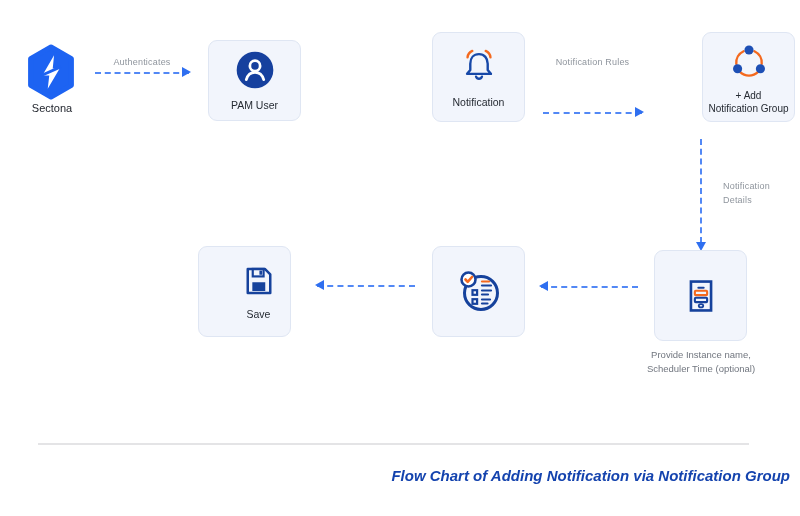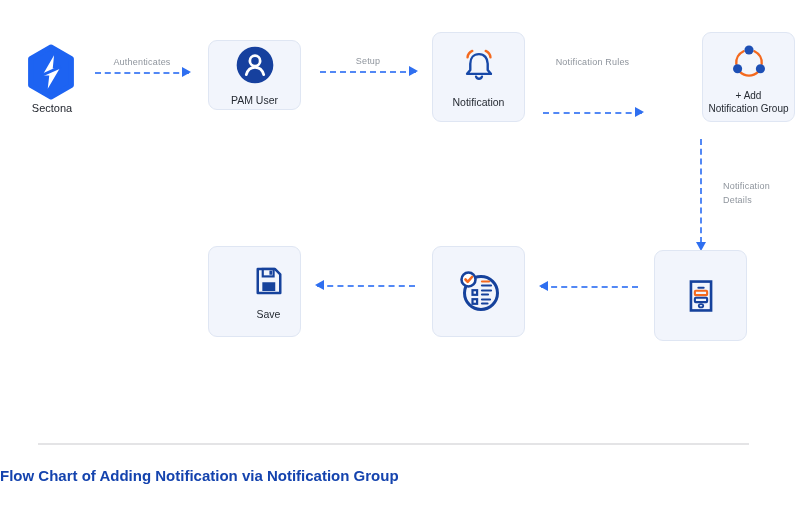--- a/index.html
+++ b/index.html
@@ -46,22 +46,22 @@
     position:absolute; bottom:-8px; left:-6px; width:0; height:0;
     border-top:9px solid #2f6ff0; border-left:5px solid transparent; border-right:5px solid transparent;
   }
   .v-arrow-label {
     position:absolute; font-size:9px; color:#8f959d; line-height:1.55;
     white-space:pre-line; text-align:left; letter-spacing:.2px;
   }
   
   .divider { position:absolute; left:38px; top:443px; width:711px; height:2px; background:#e4e4e6; }
   .page-title {
-    position:absolute; left:0; top:467px; width:790px; text-align:left;
-    font-size:15px; font-weight:bold; color:#1443ae;
+    position:absolute; left:0; top:467px; width:790px; text-align:right;
+    font-size:15px; font-weight:bold; color:#1443ae;font-style:italic;
   }
 </style>
 </head>
 <body>
 
 <div class="canvas">
 
   <div class="logo-wrap">
     <span class="icon">
       <svg width="50" height="56" viewBox="0 0 48 55">
@@ -73,37 +73,31 @@
     <div class="logo-label">Sectona</div>
   </div>
 
   <div class="h-arrow" style="left:95px; top:57px; width:94px;">
     <div class="arrow-label">Authenticates</div>
     <div class="arrow-line">
         <span class="head-right"></span>
       </div>
   </div>
 
-  <div class="node" style="left:208px; top:40px; height:70px;">
+  <div class="node" style="left:208px; top:40px; height:81px;">
     <span class="icon">
       <svg width="44" height="44" viewBox="0 0 48 48">
         <circle cx="24" cy="24" r="20" fill="#16409e"></circle>
         <circle cx="24" cy="19.5" r="5.6" fill="none" stroke="#ffffff" stroke-width="3"></circle>
         <path d="M14.5 34.5 c1.5-5.5 5-8 9.5-8 s8 2.5 9.5 8" fill="none" stroke="#ffffff" stroke-width="3" stroke-linecap="round"></path>
       </svg>
     </span>
     <div class="node-label">PAM User</div>
   </div>
 
-  <div class="h-arrow" style="left:320px; top:56px; width:96px;">
-    <div class="arrow-label">Setup</div>
-    <div class="arrow-line">
-        <span class="head-right"></span>
-      </div>
-  </div>
 
   <div class="node" style="left:432px; top:32px;">
     <span class="icon">
       <svg width="44" height="44" viewBox="0 0 48 48">
         <path d="M24 10c-5.8 0-9.5 4.3-9.5 10.5v6.8L11 31.5h26l-3.5-4.2v-6.8C33.5 14.3 29.8 10 24 10z" fill="none" stroke="#1748a8" stroke-width="2.6" stroke-linejoin="round"></path>
         <path d="M20.8 34.5a3.4 3.4 0 0 0 6.4 0" fill="none" stroke="#1748a8" stroke-width="2.6" stroke-linecap="round"></path>
         <path d="M11.5 13.5c.3-3.2 2.4-5.8 5.2-7" fill="none" stroke="#f4691e" stroke-width="2.6" stroke-linecap="round"></path>
         <path d="M36.5 13.5c-.3-3.2-2.4-5.8-5.2-7" fill="none" stroke="#f4691e" stroke-width="2.6" stroke-linecap="round"></path>
       </svg>
     </span>
@@ -142,20 +136,22 @@
     <span class="icon">
       <svg width="42" height="42" viewBox="0 0 48 48">
         <rect x="12.5" y="7.5" width="23" height="33" fill="none" stroke="#16429c" stroke-width="3"></rect>
         <path d="M21 14.5h6" fill="none" stroke="#16429c" stroke-width="2.4" stroke-linecap="round"></path>
         <rect x="17" y="18" width="14" height="5" rx="1" fill="none" stroke="#f4691e" stroke-width="2.4"></rect>
         <rect x="17" y="26" width="14" height="5" rx="1" fill="none" stroke="#16429c" stroke-width="2.4"></rect>
         <ellipse cx="24" cy="35.2" rx="2.6" ry="1.9" fill="none" stroke="#16429c" stroke-width="2"></ellipse>
       </svg>
     </span>
   </div>
+  <div class="caption" style="left:625px; top:348px; width:152px;">Provide Instance name,
+Scheduler Time (optional)</div>
 
   <div class="h-arrow" style="left:541px; top:286px; width:97px;">
     <div class="arrow-line">
         <span class="head-left"></span>
       </div>
   </div>
 
   <div class="node tall" style="left:432px; top:246px;">
     <span class="icon">
       <svg width="48" height="48" viewBox="0 0 48 48">
@@ -173,21 +169,21 @@
       </svg>
     </span>
   </div>
 
   <div class="h-arrow" style="left:317px; top:285px; width:98px;">
     <div class="arrow-line">
         <span class="head-left"></span>
       </div>
   </div>
 
-  <div class="node tall" style="left:208px; top:246px;padding-left:28px;">
+  <div class="node tall" style="left:198px; top:246px;padding-left:28px;">
     <span class="icon">
       <svg width="40" height="40" viewBox="0 0 48 48">
         <path d="M10.5 9.5h20.5l6.5 6.5v22.5h-27z" fill="none" stroke="#16429c" stroke-width="3" stroke-linejoin="round"></path>
         <rect x="16.5" y="9.5" width="13" height="9" fill="none" stroke="#16429c" stroke-width="2.6"></rect>
         <rect x="24.5" y="11.5" width="3.2" height="5" fill="#16429c"></rect>
         <rect x="16" y="25.5" width="15.5" height="10.5" fill="#16429c"></rect>
       </svg>
     </span>
     <div class="node-label">Save</div>
   </div>

